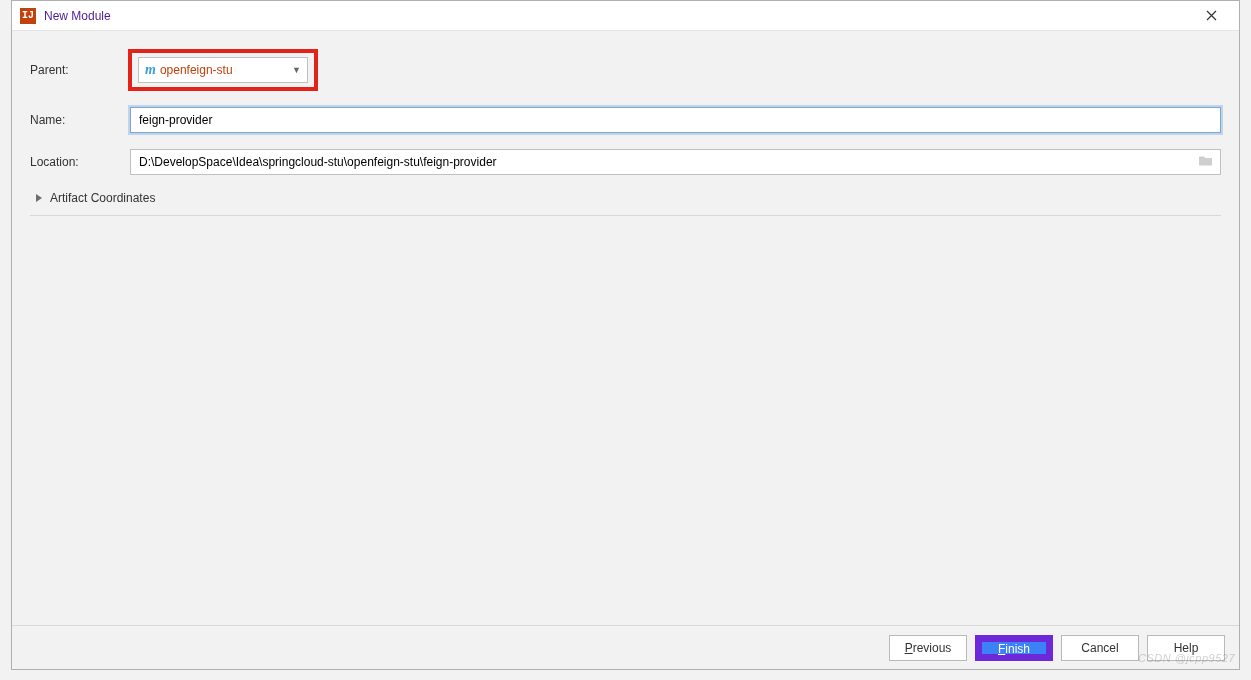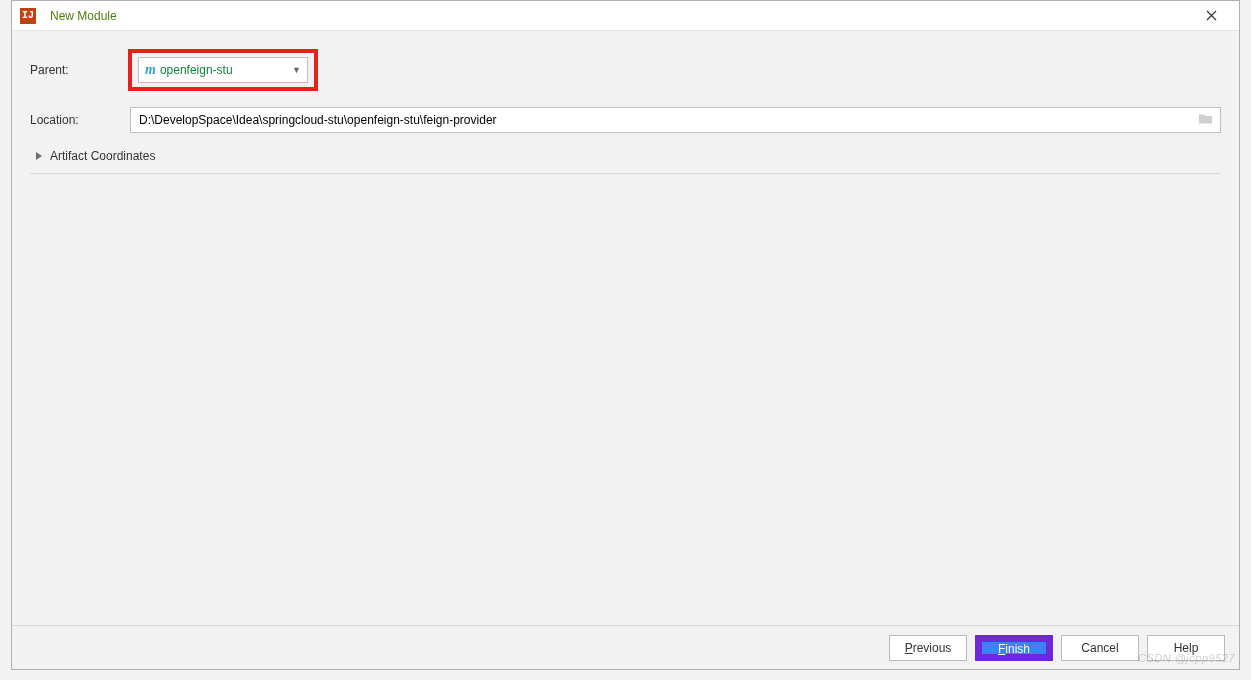--- a/index.html
+++ b/index.html
@@ -39,21 +39,21 @@
       align-items: center;
       justify-content: center;
       margin-right: 8px;
     }
     .app-icon-inner {
       color: #fff;
       font-size: 10px;
       font-weight: bold;
       font-family: "Courier New", monospace;
     }
-    .title-text { color: #4d7c0f; font-size: 12px; margin-left: 6px; }
+    .title-text { color: #4c1d95; font-size: 12px; }
     .close-btn {
       margin-left: auto;
       width: 40px;
       height: 30px;
       display: flex;
       align-items: center;
       justify-content: center;
       cursor: pointer;
       font-size: 14px;
     }
@@ -88,21 +88,21 @@
       cursor: pointer;
     }
     .combo .m-icon {
       color: #389fd6;
       font-weight: bold;
       font-style: italic;
       font-family: Georgia, serif;
       font-size: 14px;
       margin-right: 4px;
     }
-    .combo .combo-text { color: #15803d; }
+    .combo .combo-text { color: #c2410c; }
     .combo .chev {
       position: absolute;
       right: 6px;
       color: #666;
       font-size: 9px;
     }
     .textfield {
       flex: 1;
       height: 26px;
       border: 1px solid #c0c0c0;
@@ -201,20 +201,24 @@
       <span class="label">Parent:</span>
       <span class="parent-highlight">
         <span class="combo">
           <span class="m-icon">m</span>
           <span class="combo-text">openfeign-stu</span>
           <span class="chev">▼</span>
         </span>
       </span>
     </div>
 
+    <div class="row">
+      <span class="label">Name:</span>
+      <input class="textfield focused" type="text" value="feign-provider" style="">
+    </div>
 
     <div class="row">
       <span class="label">Location:</span>
       <div class="location-wrap">
         <input class="textfield" type="text" value="D:\DevelopSpace\Idea\springcloud-stu\openfeign-stu\feign-provider" style="">
         <span class="folder-icon">
           <svg width="15" height="12" viewBox="0 0 15 12">
               <path d="M1 2 h5 l1.5 1.5 H14 V11 H1 Z" fill="#cfcfcf"></path>
             </svg>
         </span>

